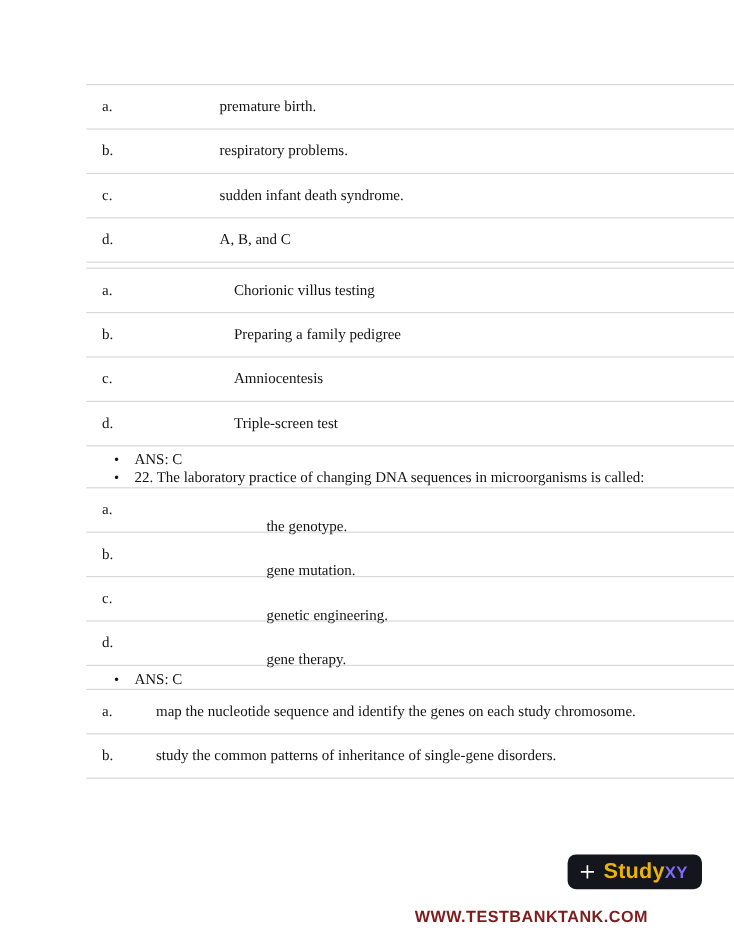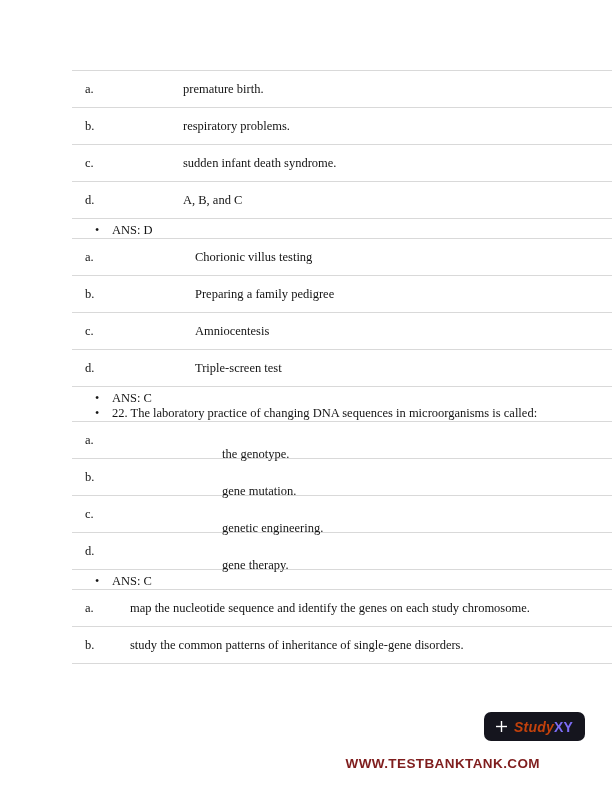--- a/index.html
+++ b/index.html
@@ -72,25 +72,24 @@
     padding: 0 12px 0 10px;
     gap: 6px;
     font-family: "Liberation Sans", sans-serif;
     cursor: pointer;
   }
   .brand-badge .plus {
     display: flex; align-items: center; justify-content: center;
     width: 14px; height: 14px;
   }
   .brand-name {
-    color: #c2410c;
+    color: #eab308;
     font-weight: bold;
-    font-size: 14px;
+    font-size: 18px;
     letter-spacing: 0.2px;
-    font-style: italic;
   }
   .brand-accent {
     color: var(--accent, #7c6cf4);
     font-weight: bold;
     font-size: 14px;
     letter-spacing: 0.2px;
     text-align: right;
   }
   .website {
     position: absolute;
@@ -122,21 +121,20 @@
         <span class="opt-letter">c.</span>
         <span class="opt-text">sudden infant death syndrome.</span>
       </div>
       <div class="opt-row">
         <span class="opt-letter">d.</span>
         <span class="opt-text">A, B, and C</span>
       </div>
     </div>
 
     <ul class="qa-block">
-      <li class="qa-line">ANS: D</li>
     </ul>
 
     <div class="opt-group indent-wide-2">
       <div class="opt-row">
         <span class="opt-letter">a.</span>
         <span class="opt-text">Chorionic villus testing</span>
       </div>
       <div class="opt-row">
         <span class="opt-letter">b.</span>
         <span class="opt-text">Preparing a family pedigree</span>

